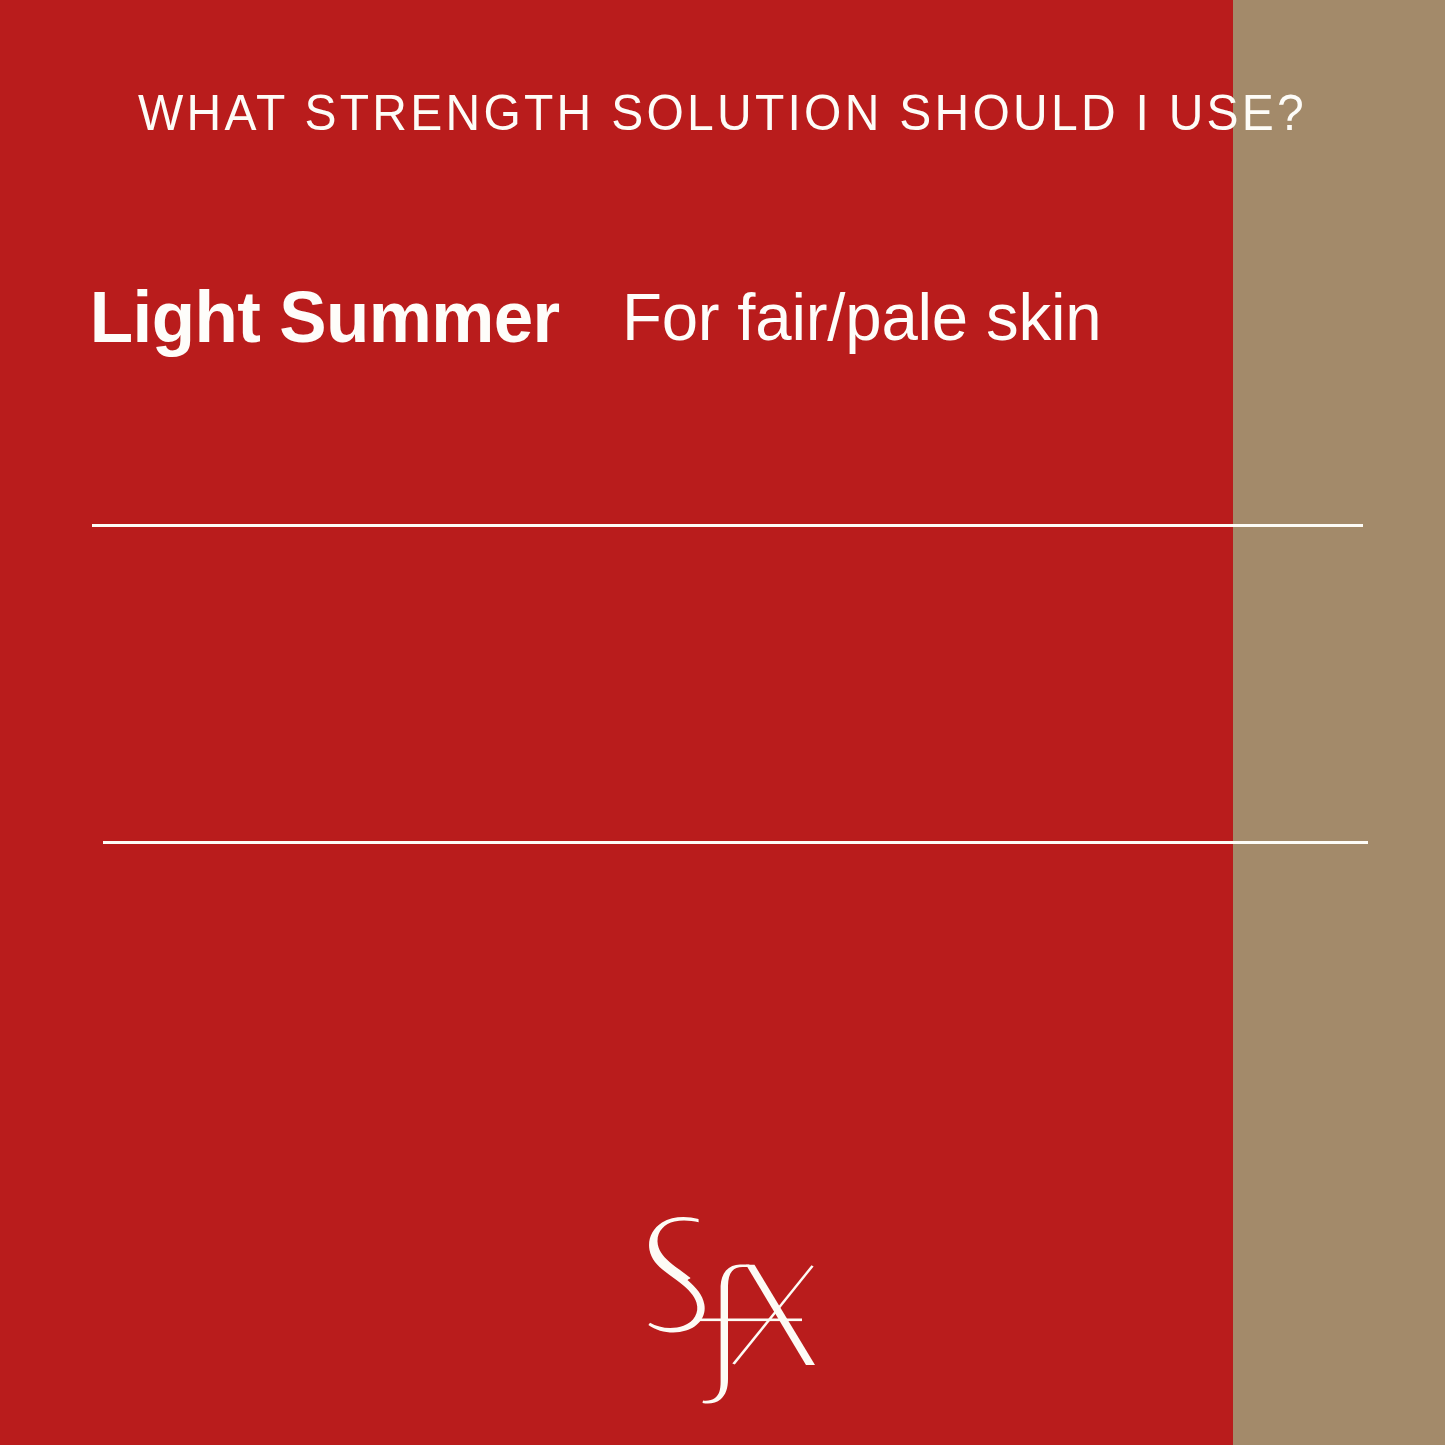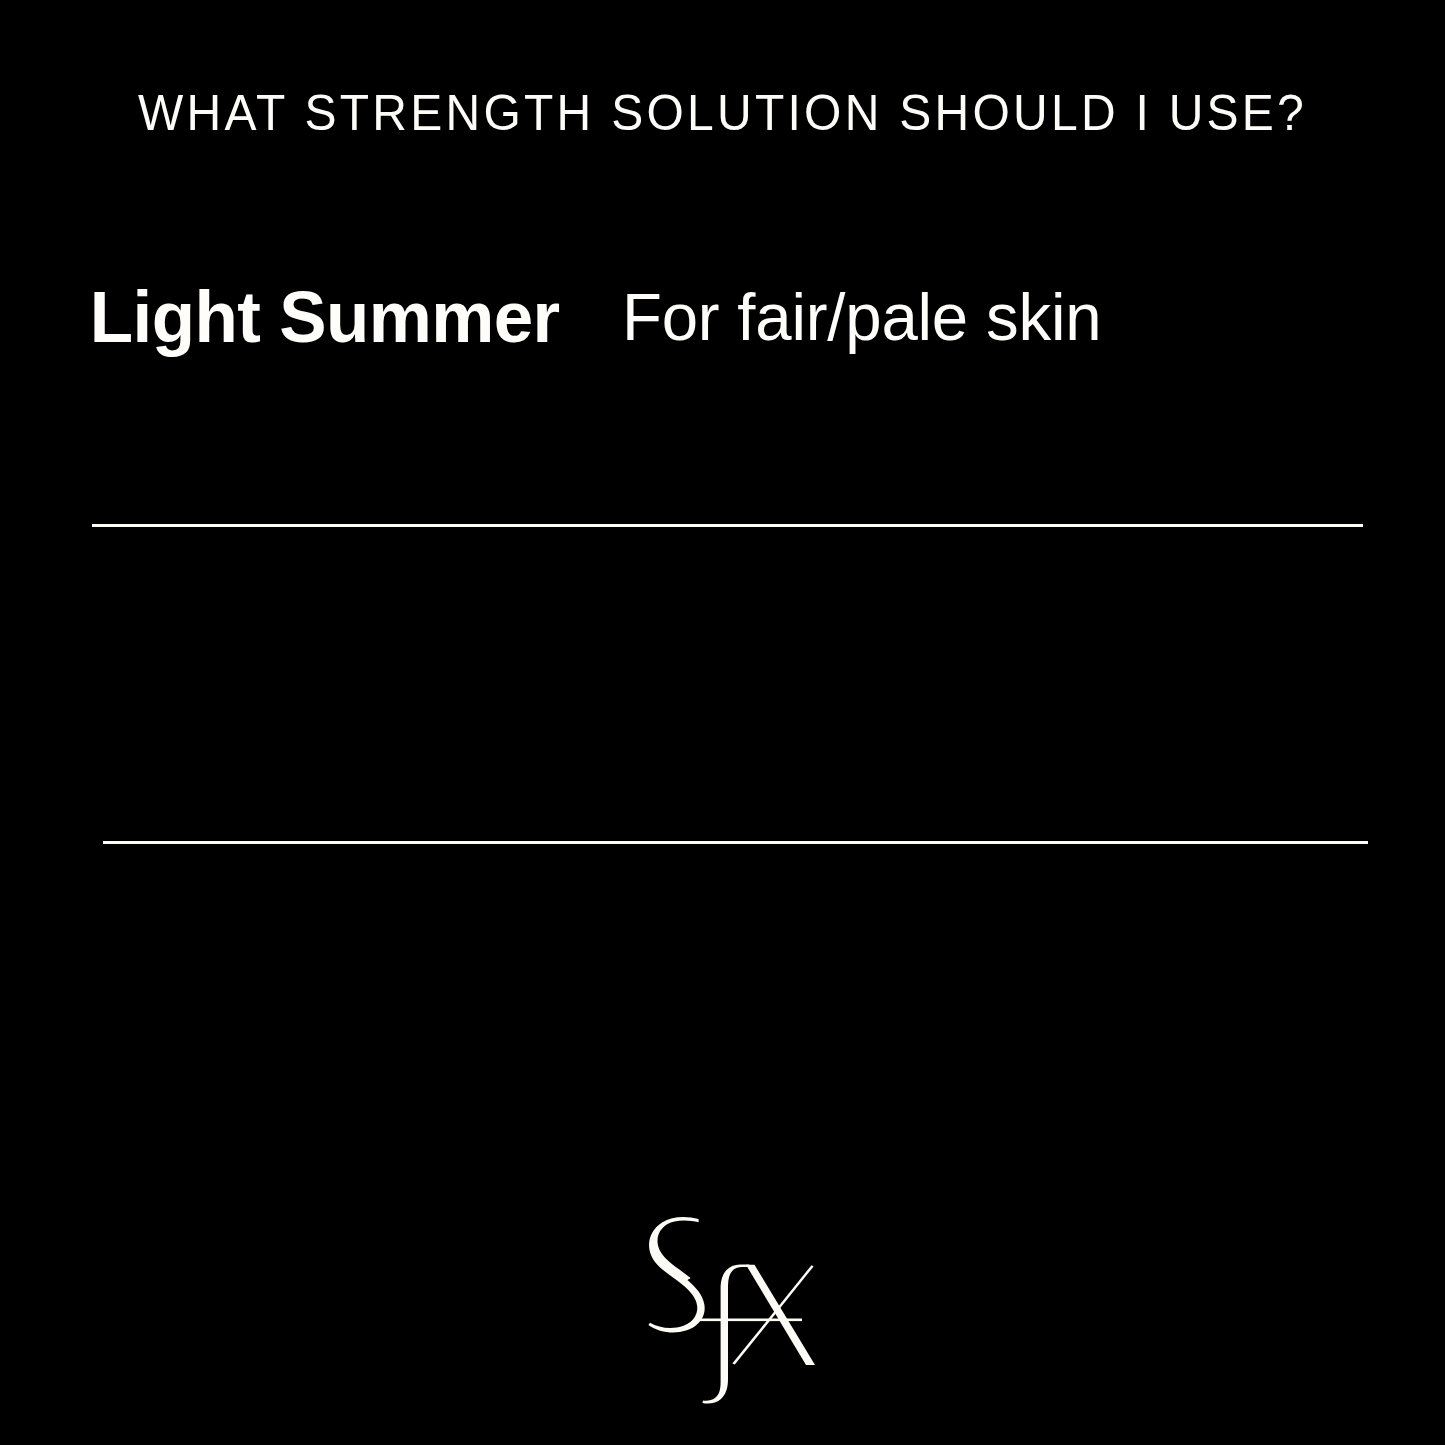--- a/index.html
+++ b/index.html
@@ -8,23 +8,23 @@
   }
   body {
     width: 1445px;
     height: 1445px;
     background: #a38a6a;
     font-family: "Liberation Sans", sans-serif;
     overflow: hidden;
   }
   .canvas {
     position: relative;
-    width: 1445px;
+    width: 1233px;
     height: 1445px;
-    background: #000000;
+    background: #b91c1c;
   }
 
   
   .title {
     position: absolute;
     left: 0;
     top: 84px;
     width: 1445px;
     text-align: center;
     color: #fdfcf8;

